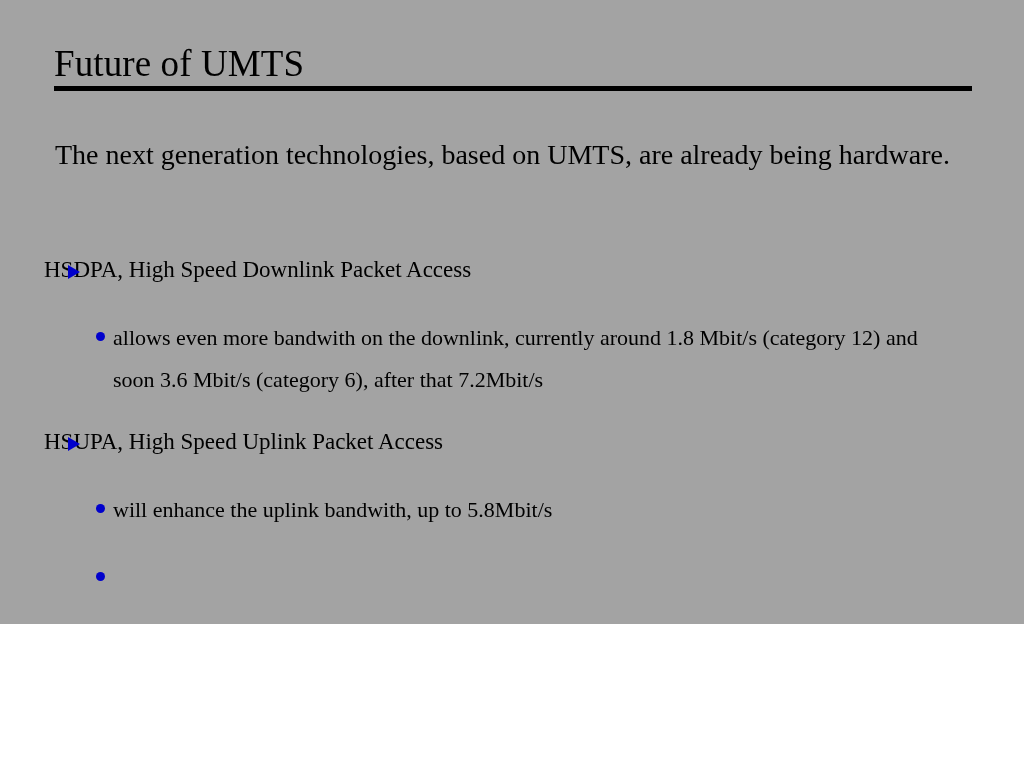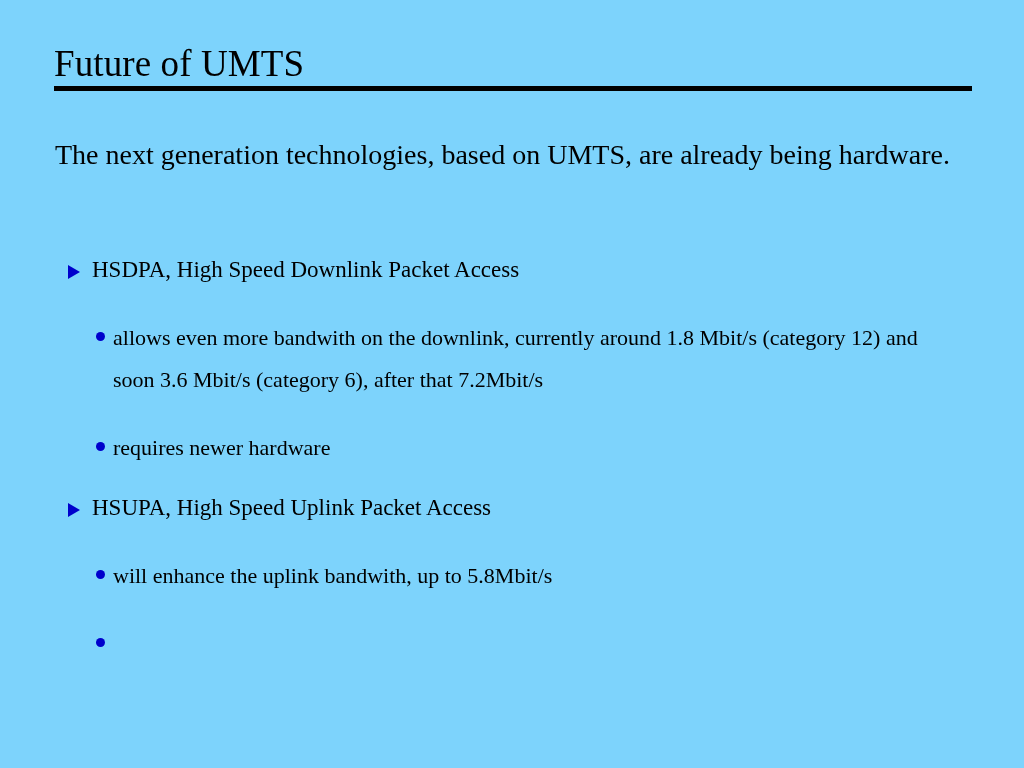--- a/index.html
+++ b/index.html
@@ -8,22 +8,22 @@
     padding: 0;
     background: #ffffff;
   }
   body {
     font-family: "Liberation Serif", "DejaVu Serif", serif;
     color: #000000;
   }
   #slide {
     position: relative;
     width: 1024px;
-    height: 768px;
-    background: #7dd3fc;
+    height: 624px;
+    background: #a3a3a3;
     overflow: hidden;
   }
 
   
   .title-block {
     position: absolute;
     left: 54px;
     top: 42px;
     width: 920px;
   }
@@ -61,21 +61,21 @@
   
   .bullets {
     position: absolute;
     left: 0;
     top: 255px;
     width: 1024px;
   }
 
   .bullet-l1 {
     position: relative;
-    padding-left: 92px;
+    padding-left: 44px;
     font-size: 23px;
     line-height: 30px;
     color: #000000;
     margin: 0 0 32px 0;
     min-height: 30px;
   }
   .bullet-l1 .marker-tri {
     position: absolute;
     left: 68px;
     top: 10px;
@@ -126,24 +126,20 @@
     <div class="bullet-l1">
       <span class="marker-tri"></span>
       <span>HSDPA, High Speed Downlink Packet Access</span>
     </div>
 
     <div class="bullet-l2">
       <span class="marker-dot"></span>
       <span>allows even more bandwith on the downlink, currently around 1.8 Mbit/s (category 12) and soon 3.6 Mbit/s (category 6), after that 7.2Mbit/s</span>
     </div>
 
-    <div class="bullet-l2 tight">
-      <span class="marker-dot"></span>
-      <span>requires newer hardware</span>
-    </div>
 
     <div class="bullet-l1 spaced-top">
       <span class="marker-tri"></span>
       <span>HSUPA, High Speed Uplink Packet Access</span>
     </div>
 
     <div class="bullet-l2">
       <span class="marker-dot"></span>
       <span>will enhance the uplink bandwith, up to 5.8Mbit/s</span>
     </div>

